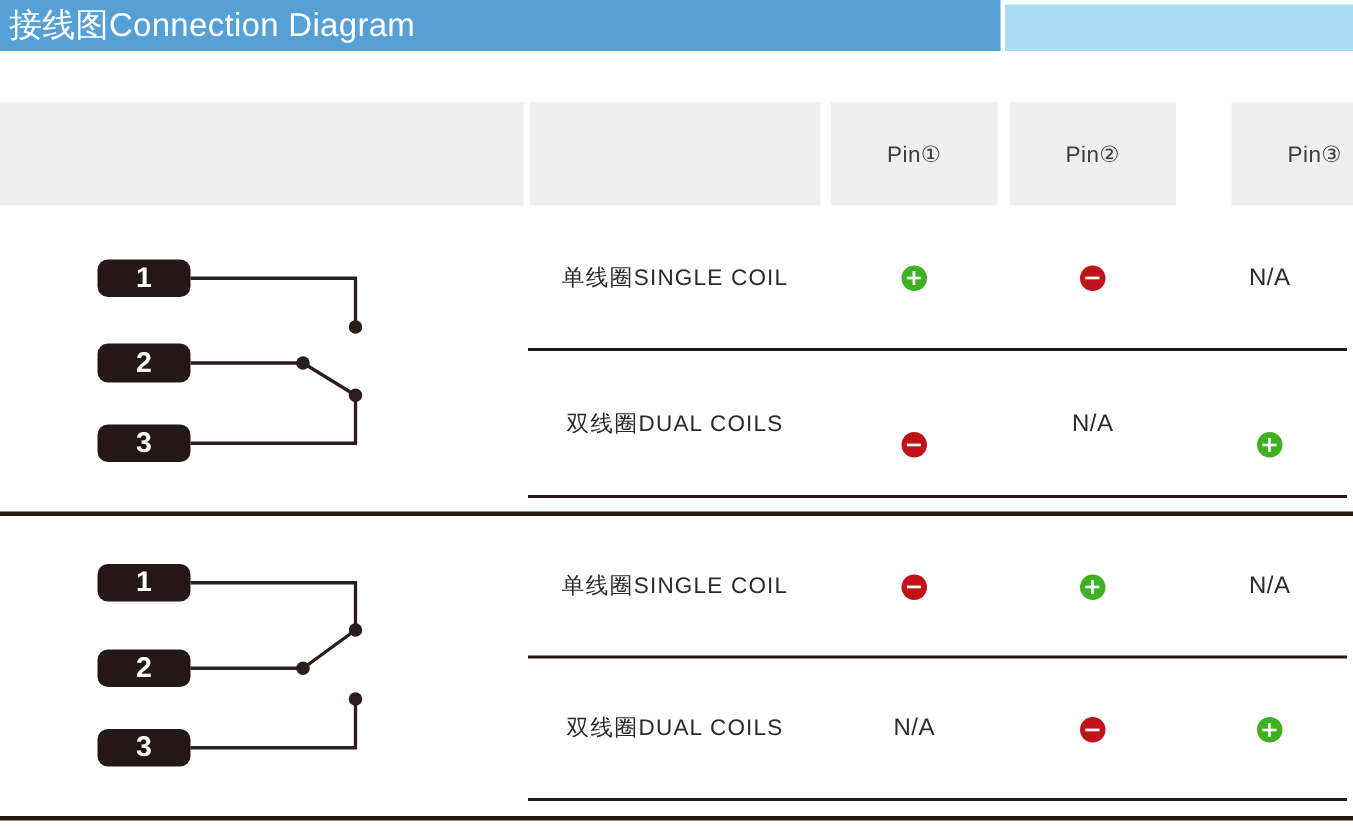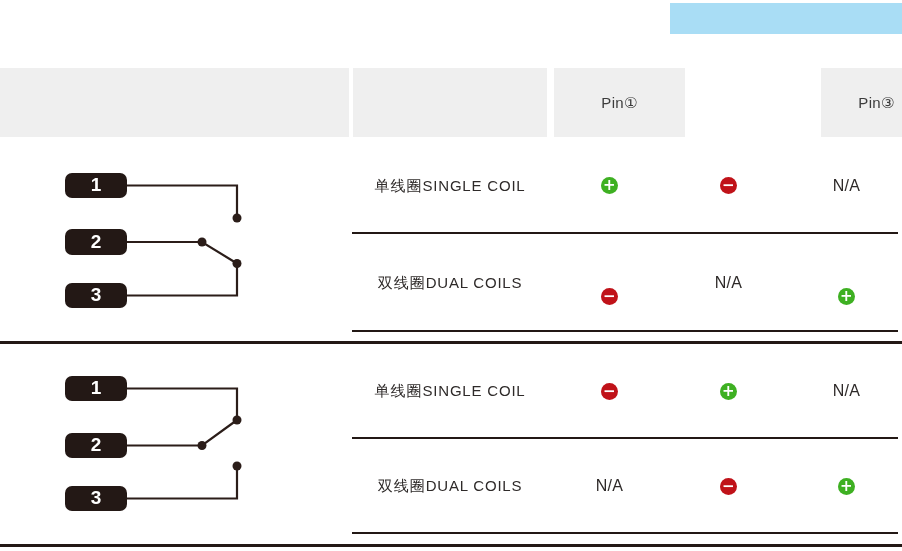--- a/index.html
+++ b/index.html
@@ -15,21 +15,21 @@
   }
   .title-accent{position:absolute;left:670px;top:3px;width:232px;height:31px;background:#a9ddf5;}
   
   .col-header-cell{
     position:absolute;top:68px;height:69px;background:#efefef;
     display:flex;align-items:center;justify-content:center;
     font-size:15px;color:#3c3c3c;letter-spacing:0.3px;
   }
   .chA{left:0;width:349px;}
   .chB{left:353px;width:194px;}
-  .chC{left:554px;width:131px;}
+  .chC{left:554px;width:111px;}
   .chD{left:673px;width:111px;}
   .chE{left:821px;width:111px;}
   
   .row{position:absolute;left:0;width:902px;}
   .label-cell{
     position:absolute;left:353px;width:194px;top:0;height:100%;
     display:flex;flex-direction:row;align-items:center;justify-content:center;
     text-align:center;
   }
   .label-zh{font-size:15px;letter-spacing:1px;line-height:1.3;}
@@ -57,25 +57,29 @@
   
   .diagram{position:absolute;left:50px;width:200px;height:150px;}
   .dg1{top:165px;}
   .dg2{top:370px;}
 </style>
 </head>
 <body>
 
 <div class="page">
 
+  <div class="title-bar">
+    <h1>接线图Connection Diagram</h1>
+  </div>
   <div class="title-accent"></div>
 
   <div class="col-header-cell chA"></div>
   <div class="col-header-cell chB"></div>
   <div class="col-header-cell chC">Pin①</div>
+  <div class="col-header-cell chD">Pin②</div>
   <div class="col-header-cell chE">Pin③</div>
 
   <svg class="diagram dg1" viewBox="0 0 200 150">
     <g stroke="#2b1d19" stroke-width="2.2" fill="none">
       <path d="M77 20.5 H187 V53"></path>
       <path d="M77 77 H152 L187 98.5"></path>
       <path d="M77 130.5 H187 V98.5"></path>
     </g>
     <g fill="#2b1d19" stroke="none">
       <circle cx="187" cy="53" r="4.5"></circle>

